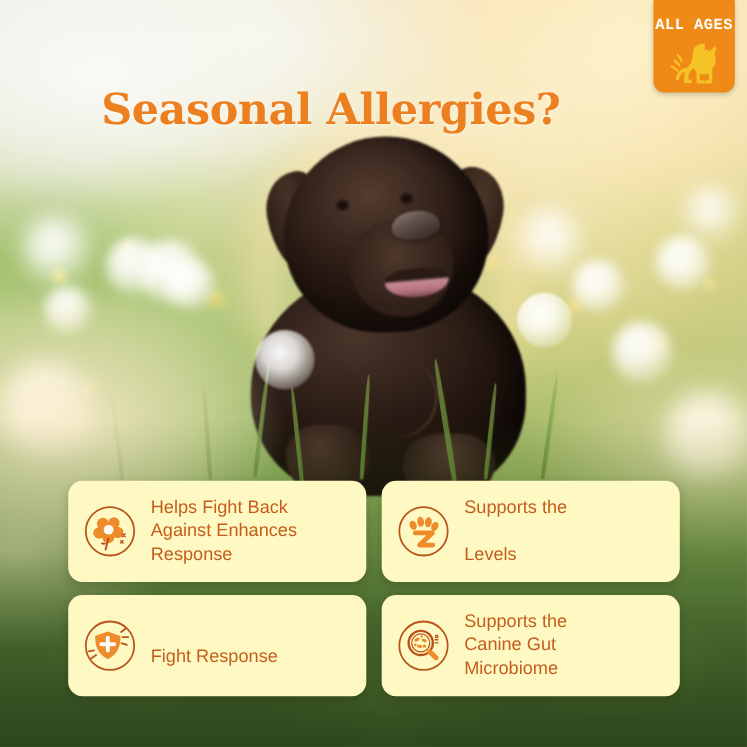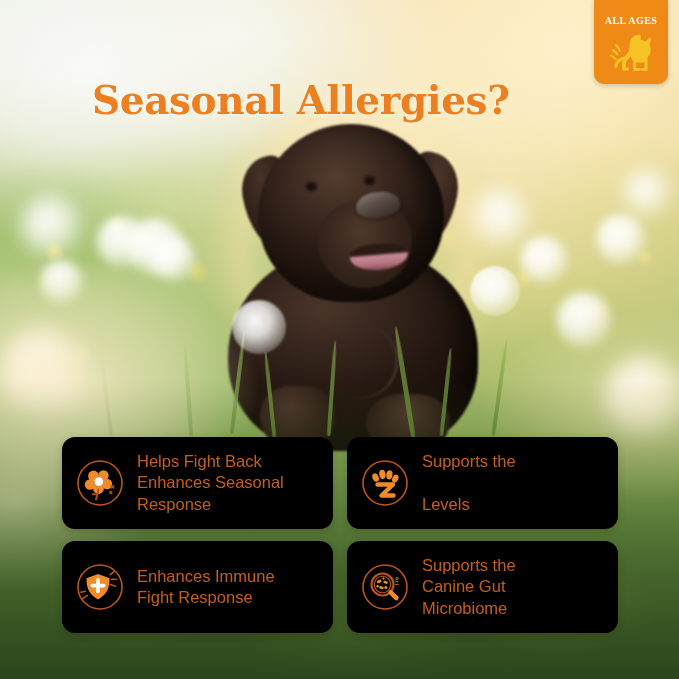--- a/index.html
+++ b/index.html
@@ -198,38 +198,38 @@
     position:absolute; right:11px; top:0;
     width:74px; height:84px;
     background:#F08A16;
     border-radius:0 0 10px 10px;
     box-shadow:0 2px 5px rgba(0,0,0,0.18);
     display:flex; flex-direction:column; align-items:center;
     padding-top:15px;
   }
   #badge .badge-text {
     color:#ffffff;
-    font-size:10px;
+    font-size:14px;
     font-weight:700;
     letter-spacing:0.4px;
-    font-family:Liberation Serif, serif;
+    font-family:Liberation Mono, monospace;
   }
   #badge .badge-dog { margin-top:3px; }
 
   
   #cards {
     position:absolute;
     left:62px; top:437px;
     width:556px;
     display:grid;
     grid-template-columns:1fr 1fr;
     gap:12px 14px;
   }
   .card {
-    background:#000000;
+    background:#fef9c3;
     border-radius:13px;
     box-shadow:0 3px 9px rgba(40,30,10,0.20);
     padding:14px 13px 14px 14px;
     display:flex;
     align-items:center;
     gap:13px;
     min-height:92px;
   }
   .card-icon { flex:0 0 auto; width:48px; height:48px; }
   .card-text {
@@ -329,21 +329,21 @@
         <circle cx="22.8" cy="22.6" r="4.4" fill="#FDFCFA"></circle>
         <path d="M22.5 30.5 L20 40.5" stroke="#B9551C" stroke-width="1.8" fill="none" stroke-linecap="round"></path>
         <path d="M21.2 35.2 C17.8 33.4 16 34.2 15.4 35.4 C17.6 36.6 20 36.4 21.2 35.2 Z" fill="#B9551C"></path>
         <g stroke="#B9551C" stroke-width="1.4" stroke-linecap="round">
           <path d="M35.2 26.4 l2.6 2.6 M37.8 26.4 l-2.6 2.6"></path>
           <path d="M33.8 32.6 l2 2 M35.8 32.6 l-2 2"></path>
         </g>
       </svg>
       <div class="card-text">
         <span>Helps Fight Back</span><br>
-        <span>Enhances Seasonal</span><br>
+        <span>Against Enhances</span><br>
         <span>Response</span>
       </div>
     </div>
 
     <div class="card">
       <svg class="card-icon" viewBox="0 0 48 48">
         <circle cx="24" cy="24" r="22" fill="none" stroke="#B9551C" stroke-width="1.6"></circle>
         <g fill="#EE8B2A">
           <ellipse cx="14.6" cy="18.6" rx="3.1" ry="4.3" transform="rotate(-22 14.6 18.6)"></ellipse>
           <ellipse cx="21.4" cy="15.4" rx="3.1" ry="4.6" transform="rotate(-8 21.4 15.4)"></ellipse>
@@ -366,21 +366,21 @@
         <path d="M22 16.8 v11.6 M16.2 22.6 h11.6" stroke="#FDFCFA" stroke-width="3.6" stroke-linecap="round"></path>
         <g stroke="#B9551C" stroke-width="1.6" stroke-linecap="round">
           <path d="M35.4 16.2 h5.2"></path>
           <path d="M34.4 21.6 l5 1.6"></path>
           <path d="M34.2 11.6 l3.8 -3"></path>
           <path d="M11.4 32.4 l-4.6 3.2"></path>
           <path d="M9.4 28.2 l-4.6 1"></path>
         </g>
       </svg>
       <div class="card-text">
-        <span>Enhances Immune</span><br>
+        <br>
         <span>Fight Response</span>
       </div>
     </div>
 
     <div class="card">
       <svg class="card-icon" viewBox="0 0 48 48">
         <circle cx="24" cy="24" r="22" fill="none" stroke="#B9551C" stroke-width="1.6"></circle>
         <circle cx="21.5" cy="21.5" r="11" fill="none" stroke="#B9551C" stroke-width="2.2"></circle>
         <circle cx="21.5" cy="21.5" r="8.2" fill="none" stroke="#B9551C" stroke-width="1.1"></circle>
         <path d="M29.6 29.4 L35.4 35" stroke="#EE8B2A" stroke-width="4.6" stroke-linecap="round"></path>

